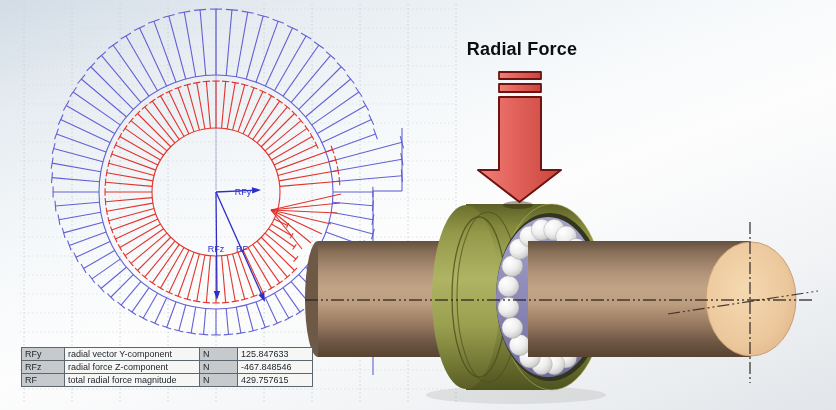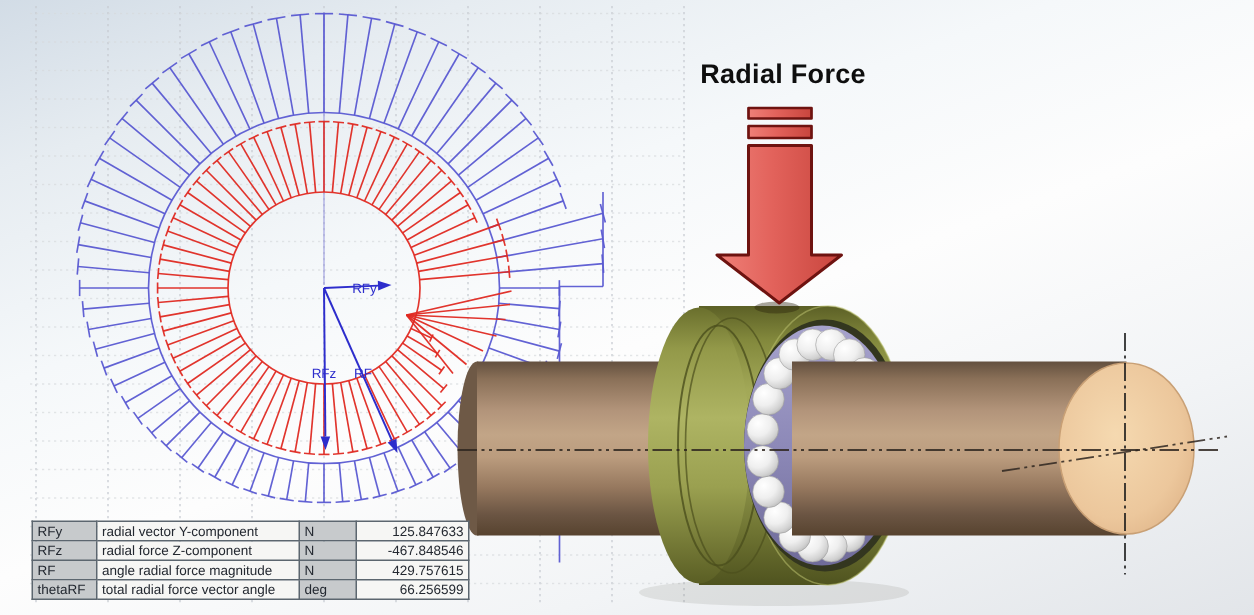--- a/index.html
+++ b/index.html
@@ -16,21 +16,21 @@
     position:absolute;left:21px;top:347px;border-collapse:collapse;
     font-size:9px;color:#232830;table-layout:fixed;
   }
   table.force-table td{
     border:1px solid #5c666f;height:12px;padding:0 3px;
     white-space:nowrap;overflow:hidden;line-height:12px;
   }
   td.c0{width:36px;background:#c7cacc;}
   td.c1{width:128px;background:#f6f6f4;}
   td.c2{width:31px;background:#c7cacc;}
-  td.c3{width:68px;background:#f6f6f4;text-align:right;}
+  td.c3{width:68px;background:#f6f6f4;}
 </style>
 </head>
 <body>
 
 <div class="scene">
   <svg id="gfx" width="836" height="410" viewBox="0 0 836 410">
     <defs>
       <linearGradient id="shaftGrad" x1="0" y1="0" x2="0" y2="1">
         <stop offset="0" stop-color="#63503f"></stop>
         <stop offset=".10" stop-color="#8a7058"></stop>
@@ -493,25 +493,19 @@
           <td class="c3">125.847633</td>
         </tr>
         <tr>
           <td class="c0">RFz</td>
           <td class="c1">radial force Z-component</td>
           <td class="c2">N</td>
           <td class="c3">-467.848546</td>
         </tr>
         <tr>
           <td class="c0">RF</td>
-          <td class="c1">angle radial force magnitude</td>
+          <td class="c1">total radial force magnitude</td>
           <td class="c2">N</td>
           <td class="c3">429.757615</td>
-        </tr>
-        <tr>
-          <td class="c0">thetaRF</td>
-          <td class="c1">total radial force vector angle</td>
-          <td class="c2">deg</td>
-          <td class="c3">66.256599</td>
         </tr>
       </tbody>
   </table>
 </div>
 
 </body></html>

